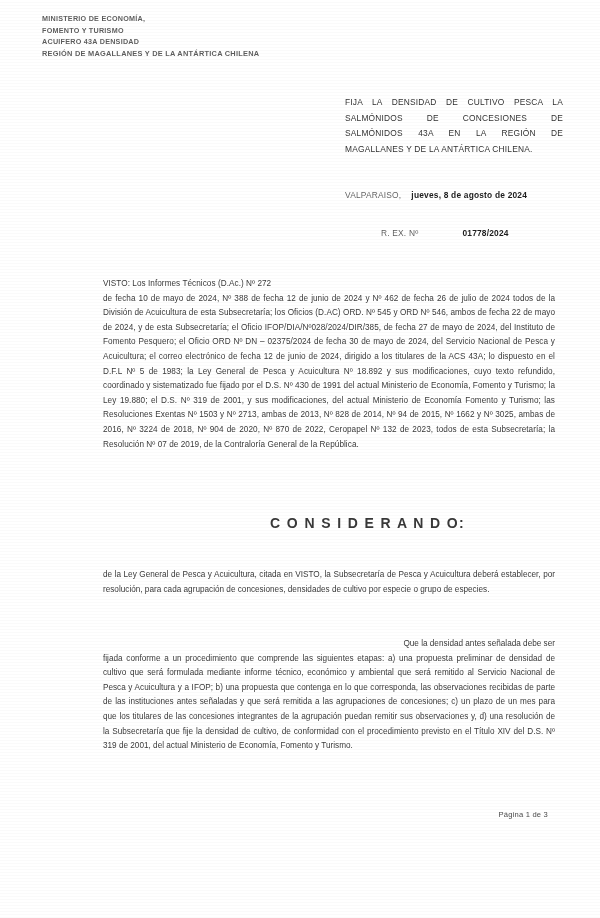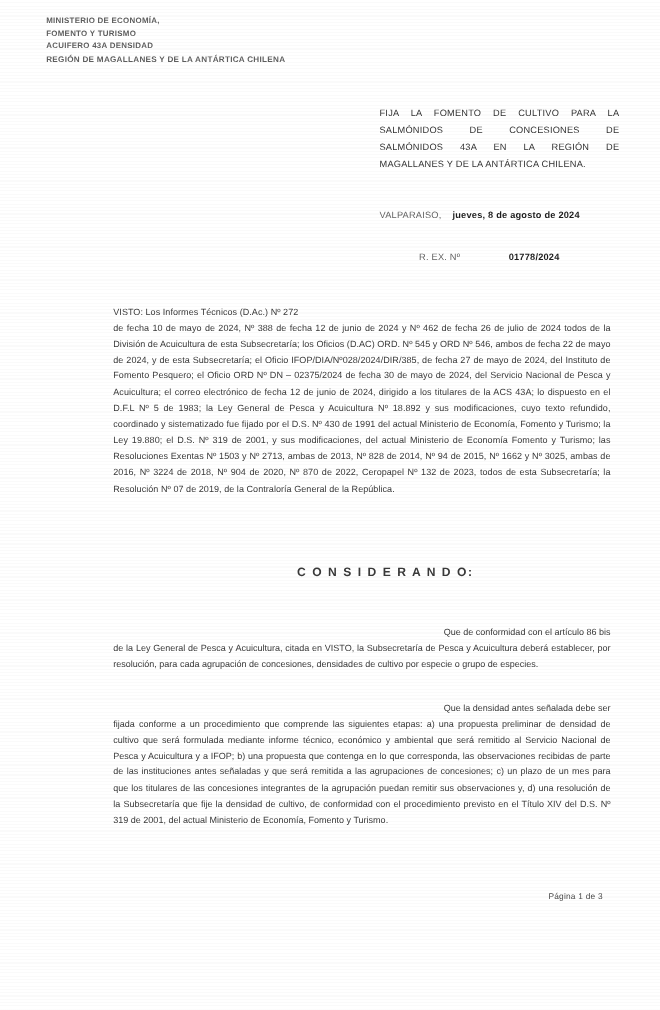--- a/index.html
+++ b/index.html
@@ -118,21 +118,21 @@
   .first-line-indent {
     display: block;
     text-align: left;
     margin-bottom: 0;
   }
 
   .section-heading {
     position: absolute;
     left: 270px;
     top: 515px;
-    font-size: 11px;
+    font-size: 14px;
     letter-spacing: 1.4px;
     font-weight: 600;
     color: #3a3a3a;
   }
 
   .para-block {
     position: absolute;
     width: 452px;
     left: 103px;
     font-size: 8.2px;
@@ -172,21 +172,21 @@
 <div class="page">
 
   <div class="letterhead">
     <div class="lh-line">MINISTERIO DE ECONOMÍA,</div>
     <div class="lh-line">FOMENTO Y TURISMO</div>
     <div class="lh-line">ACUIFERO 43A DENSIDAD</div>
     <div class="lh-line wide">REGIÓN DE MAGALLANES Y DE LA ANTÁRTICA CHILENA</div>
   </div>
 
   <div class="title-block">
-    <div>FIJA LA FOMENTO DE CULTIVO PARA LA</div>
+    <div>FIJA LA DENSIDAD DE CULTIVO PESCA LA</div>
     <div>SALMÓNIDOS DE CONCESIONES DE</div>
     <div>SALMÓNIDOS 43A EN LA REGIÓN DE</div>
     <div class="last">MAGALLANES Y DE LA ANTÁRTICA CHILENA.</div>
   </div>
 
   <div class="place-date">
     <span class="city">VALPARAISO,</span><span class="date">jueves, 8 de agosto de 2024</span>
   </div>
 
   <div class="res-num">
@@ -195,21 +195,21 @@
 
   <div class="body-col">
     <p class="para">
       <span class="first-line-indent">VISTO: Los Informes Técnicos (D.Ac.) Nº 272</span><span>de fecha 10 de mayo de 2024, Nº 388 de fecha 12 de junio de 2024 y Nº 462 de fecha 26 de julio de 2024 todos de la División de Acuicultura de esta Subsecretaría; los Oficios (D.AC) ORD. Nº 545 y ORD Nº 546, ambos de fecha 22 de mayo de 2024, y de esta Subsecretaría; el Oficio IFOP/DIA/Nº028/2024/DIR/385, de fecha 27 de mayo de 2024, del Instituto de Fomento Pesquero; el Oficio ORD Nº DN – 02375/2024 de fecha 30 de mayo de 2024, del Servicio Nacional de Pesca y Acuicultura; el correo electrónico de fecha 12 de junio de 2024, dirigido a los titulares de la ACS 43A; lo dispuesto en el D.F.L Nº 5 de 1983; la Ley General de Pesca y Acuicultura Nº 18.892 y sus modificaciones, cuyo texto refundido, coordinado y sistematizado fue fijado por el D.S. Nº 430 de 1991 del actual Ministerio de Economía, Fomento y Turismo; la Ley 19.880; el D.S. Nº 319 de 2001, y sus modificaciones, del actual Ministerio de Economía Fomento y Turismo; las Resoluciones Exentas Nº 1503 y Nº 2713, ambas de 2013, Nº 828 de 2014, Nº 94 de 2015, Nº 1662 y Nº 3025, ambas de 2016, Nº 3224 de 2018, Nº 904 de 2020, Nº 870 de 2022, Ceropapel Nº 132 de 2023, todos de esta Subsecretaría; la Resolución Nº 07 de 2019, de la Contraloría General de la República.</span>
     </p>
   </div>
 
   <div class="section-heading">C O N S I D E R A N D O:</div>
 
   <div class="para-block" style="top:568px;">
-    <span class="head">Que de conformidad con el artículo 86 bis</span><span>de la Ley General de Pesca y Acuicultura, citada en VISTO, la Subsecretaría de Pesca y Acuicultura deberá establecer, por resolución, para cada agrupación de concesiones, densidades de cultivo por especie o grupo de especies.</span>
+    <span>de la Ley General de Pesca y Acuicultura, citada en VISTO, la Subsecretaría de Pesca y Acuicultura deberá establecer, por resolución, para cada agrupación de concesiones, densidades de cultivo por especie o grupo de especies.</span>
   </div>
 
   <div class="para-block" style="top:637px;">
     <span class="head">Que la densidad antes señalada debe ser</span><span>fijada conforme a un procedimiento que comprende las siguientes etapas: a) una propuesta preliminar de densidad de cultivo que será formulada mediante informe técnico, económico y ambiental que será remitido al Servicio Nacional de Pesca y Acuicultura y a IFOP; b) una propuesta que contenga en lo que corresponda, las observaciones recibidas de parte de las instituciones antes señaladas y que será remitida a las agrupaciones de concesiones; c) un plazo de un mes para que los titulares de las concesiones integrantes de la agrupación puedan remitir sus observaciones y, d) una resolución de la Subsecretaría que fije la densidad de cultivo, de conformidad con el procedimiento previsto en el Título XIV del D.S. Nº 319 de 2001, del actual Ministerio de Economía, Fomento y Turismo.</span>
   </div>
 
   <div class="footer">Página 1 de 3</div>
 
   <div class="grain"></div>
 </div>

